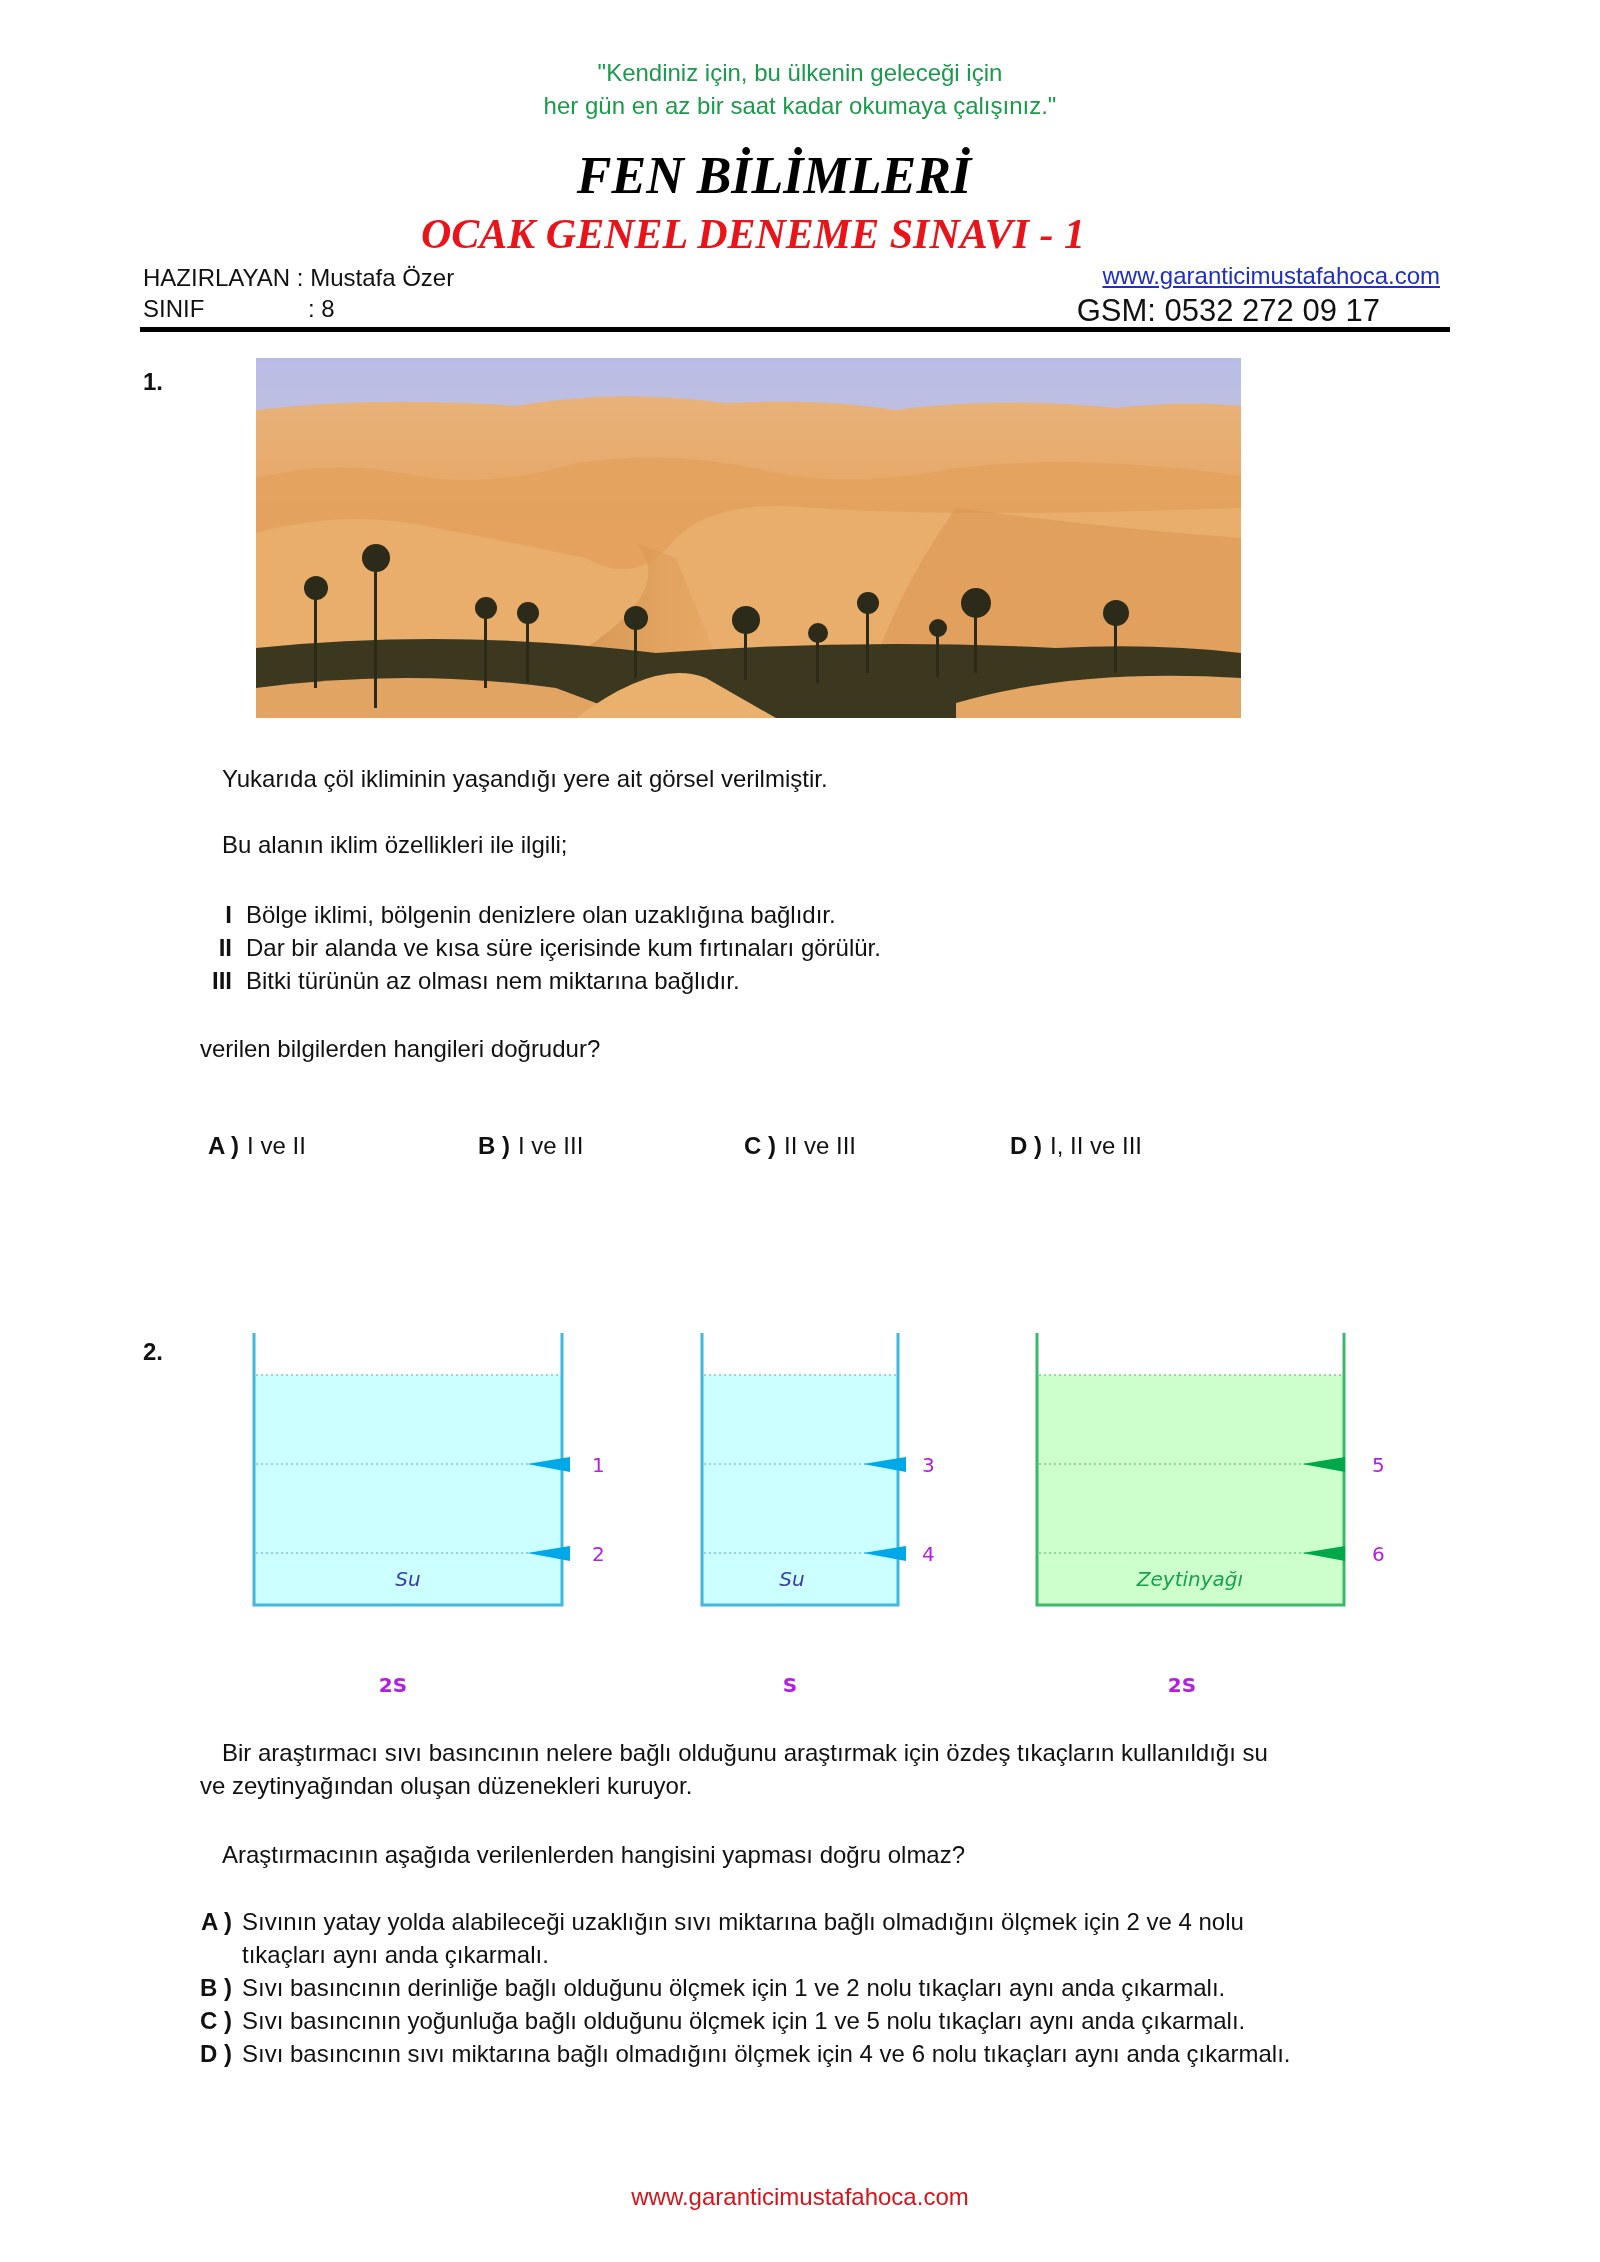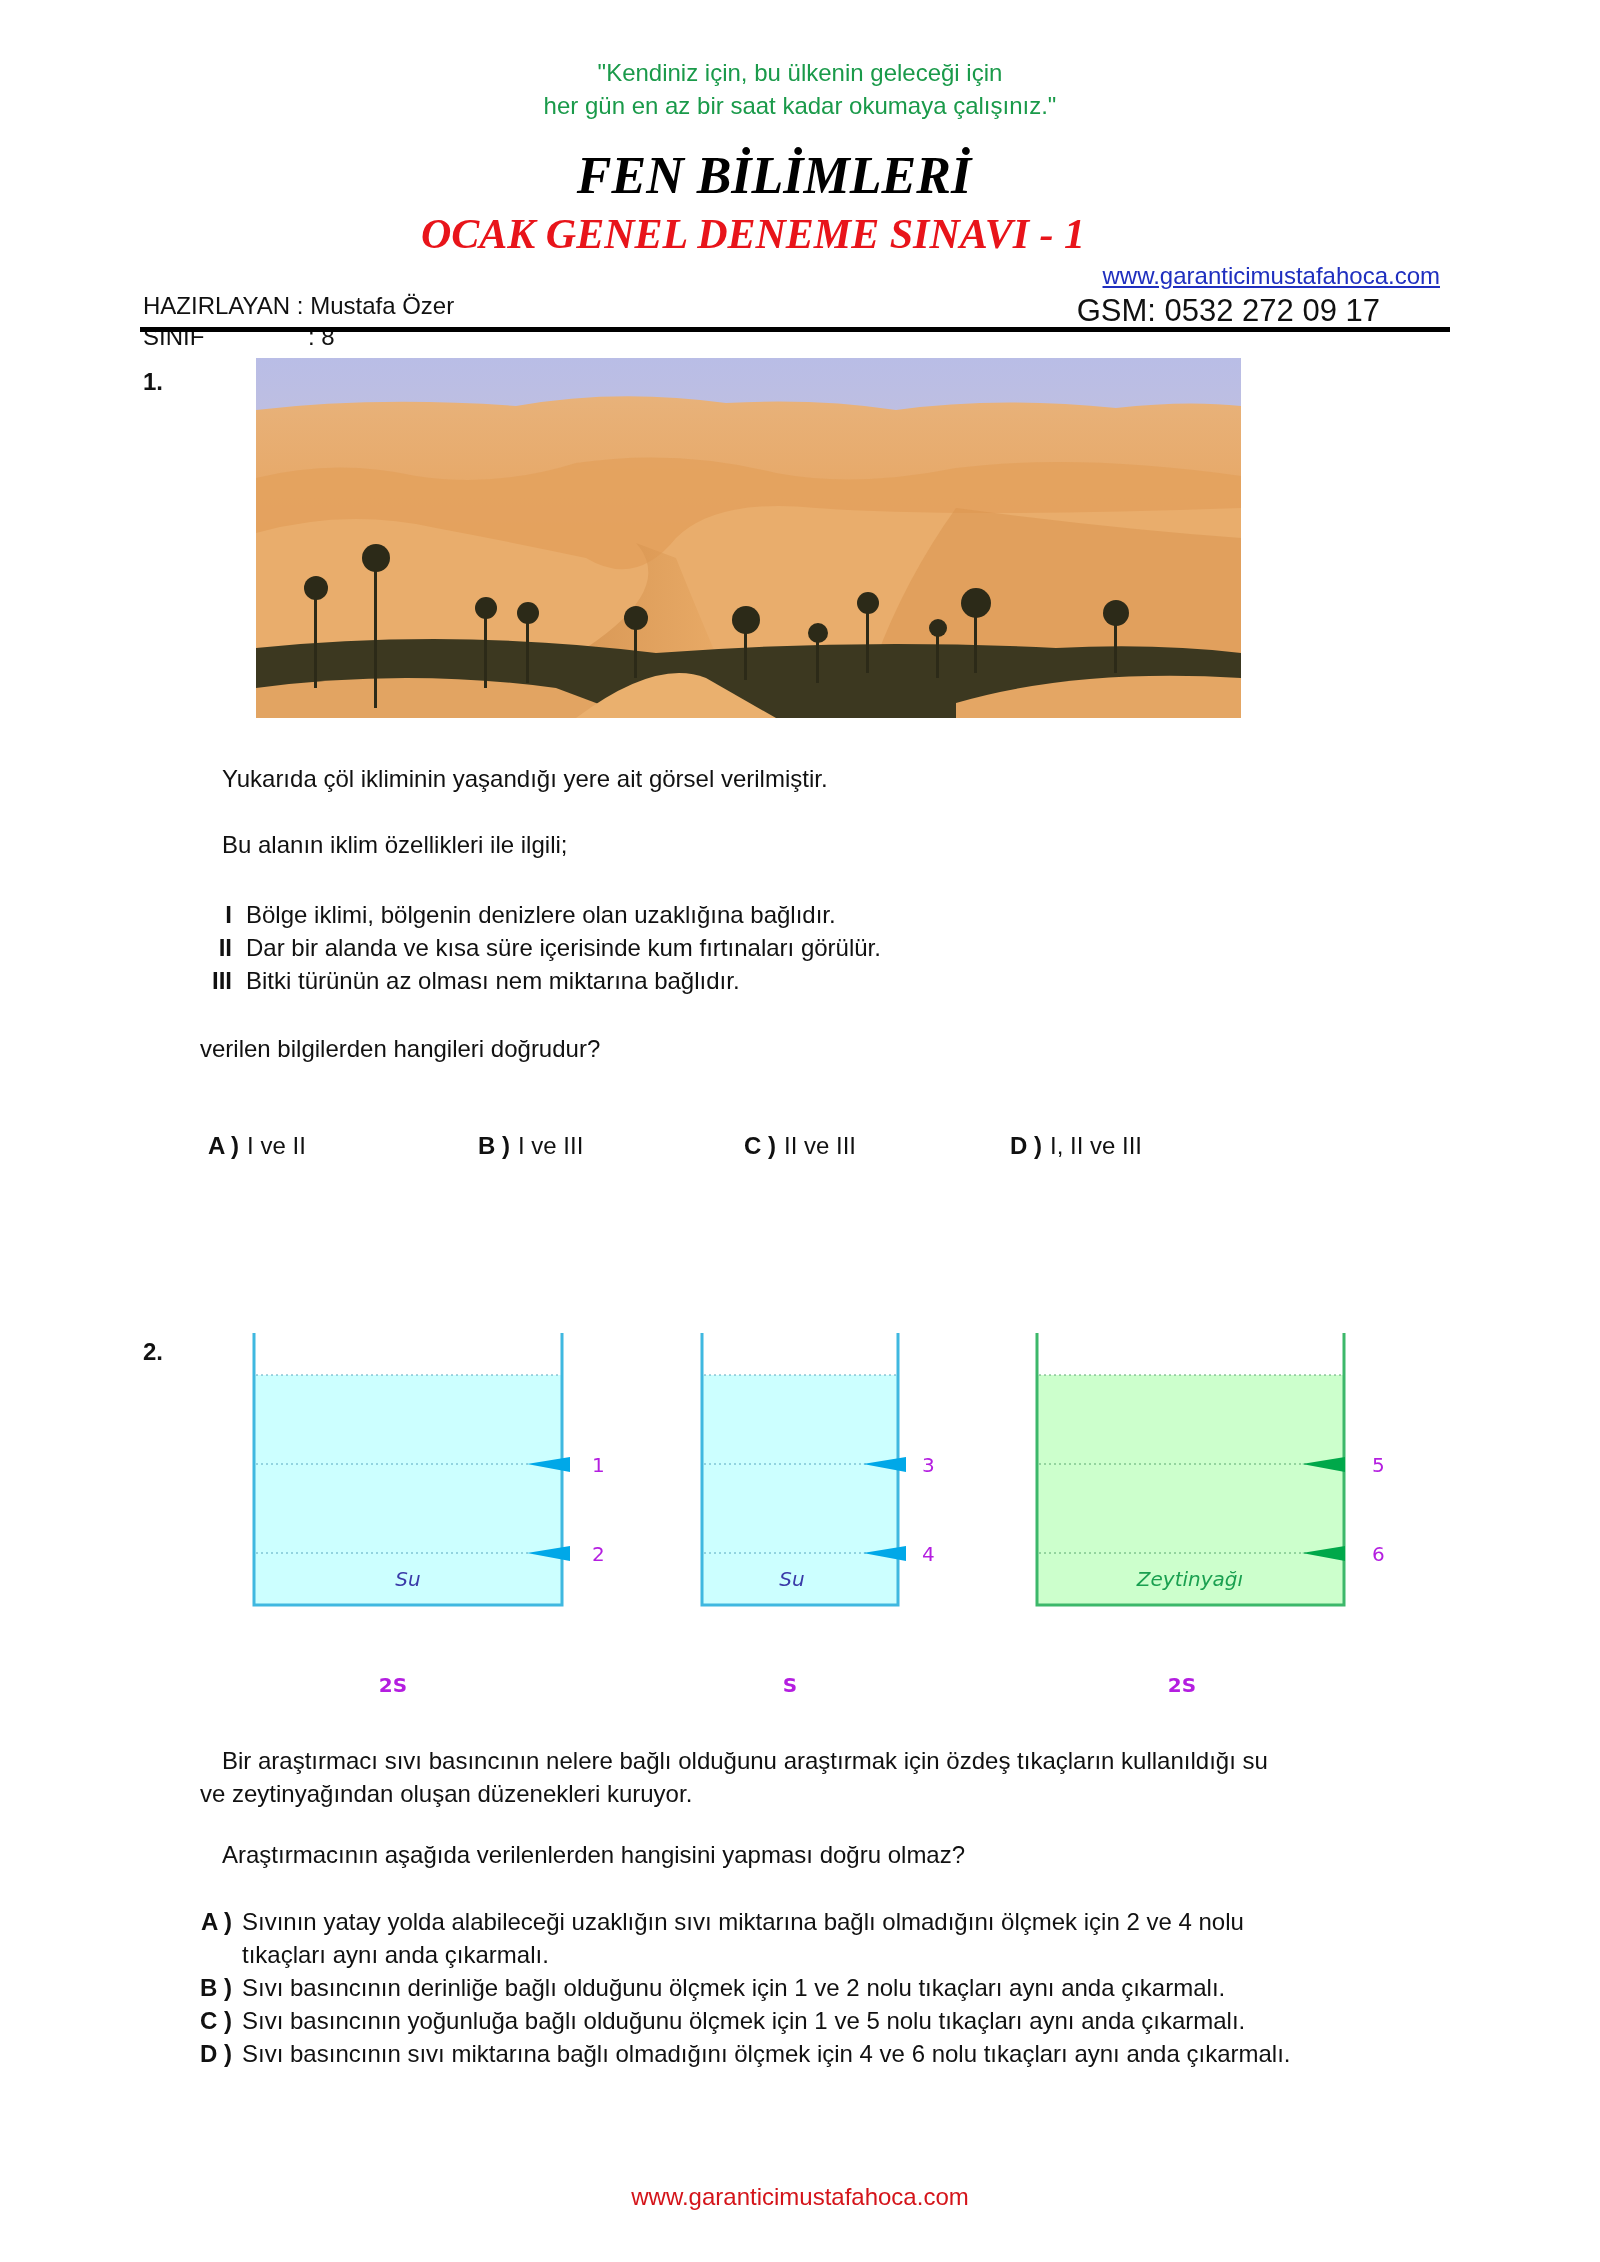--- a/index.html
+++ b/index.html
@@ -7,21 +7,21 @@
          font-family:"Liberation Sans", sans-serif; color:#111; }
   .abs { position:absolute; }
 
   .quote { left:0; width:1600px; text-align:center; color:#1a9a4a; font-size:24px; line-height:33px; top:56px; }
   .title { left:0; width:1548px; text-align:center; font-family:"Liberation Serif", serif;
            font-weight:bold; font-style:italic; font-size:52px; top:146px; color:#000; }
   .subtitle { left:13px; width:1480px; text-align:center; font-family:"Liberation Serif", serif;
               font-weight:bold; font-style:italic; font-size:42px; top:210px; color:#e8141a; }
 
   .meta { font-size:24px; color:#111; }
-  .meta-left { left:143px; top:262px; line-height:31px;margin-top:28px; }
+  .meta-left { left:143px; top:262px; line-height:31px; }
   .meta-left .lbl { display:inline-block; width:165px; }
   .site-link { right:160px; top:262px; color:#1f2fbf; text-decoration:underline; font-size:24px; }
   .gsm { right:220px; top:293px; font-size:31px; }
   .rule { left:140px; width:1310px; top:327px; height:5px; background:#000; }
 
   .qnum { font-weight:bold; font-size:24px; }
   .desert { left:256px; top:358px; width:985px; height:360px; overflow:hidden; }
 
   .para { font-size:24px; line-height:33px; }
   .roman { font-size:24px; line-height:33px; }
@@ -175,21 +175,21 @@
     <polygon points="1302,164 1345,157 1345,172" fill="#00a84a"></polygon>
     <polygon points="1302,253 1345,246 1345,261" fill="#00a84a"></polygon>
     <text x="1372" y="172" font-family="DejaVu Sans, sans-serif" font-size="20" fill="#b41ee0">5</text>
     <text x="1372" y="261" font-family="DejaVu Sans, sans-serif" font-size="20" fill="#b41ee0">6</text>
     <text x="1190" y="306" dy="-20" text-anchor="middle" font-family="DejaVu Sans, sans-serif" font-style="italic" font-size="20" fill="#1aa050">Zeytinyağı</text>
     <text x="1182" y="392" text-anchor="middle" font-family="DejaVu Sans, sans-serif" font-weight="bold" font-size="20" fill="#b41ee0">2S</text>
   </g>
 </svg>
 
 <div class="abs para" style="left:200px; top:1736px;">
-  <div style="padding-left:22px;margin-top:8px;">Bir araştırmacı sıvı basıncının nelere bağlı olduğunu araştırmak için özdeş tıkaçların kullanıldığı su</div>
+  <div style="padding-left:22px;">Bir araştırmacı sıvı basıncının nelere bağlı olduğunu araştırmak için özdeş tıkaçların kullanıldığı su</div>
   <div>ve zeytinyağından oluşan düzenekleri kuruyor.</div>
 </div>
 
 <div class="abs para" style="left:222px; top:1838px;text-align:right;">Araştırmacının aşağıda verilenlerden hangisini yapması doğru olmaz?</div>
 
 <div class="abs opt2" style="left:182px; top:1905px; width:1280px;">
   <div class="row">
     <span class="let">A )</span>
     <div>
       <div>Sıvının yatay yolda alabileceği uzaklığın sıvı miktarına bağlı olmadığını ölçmek için 2 ve 4 nolu</div>

